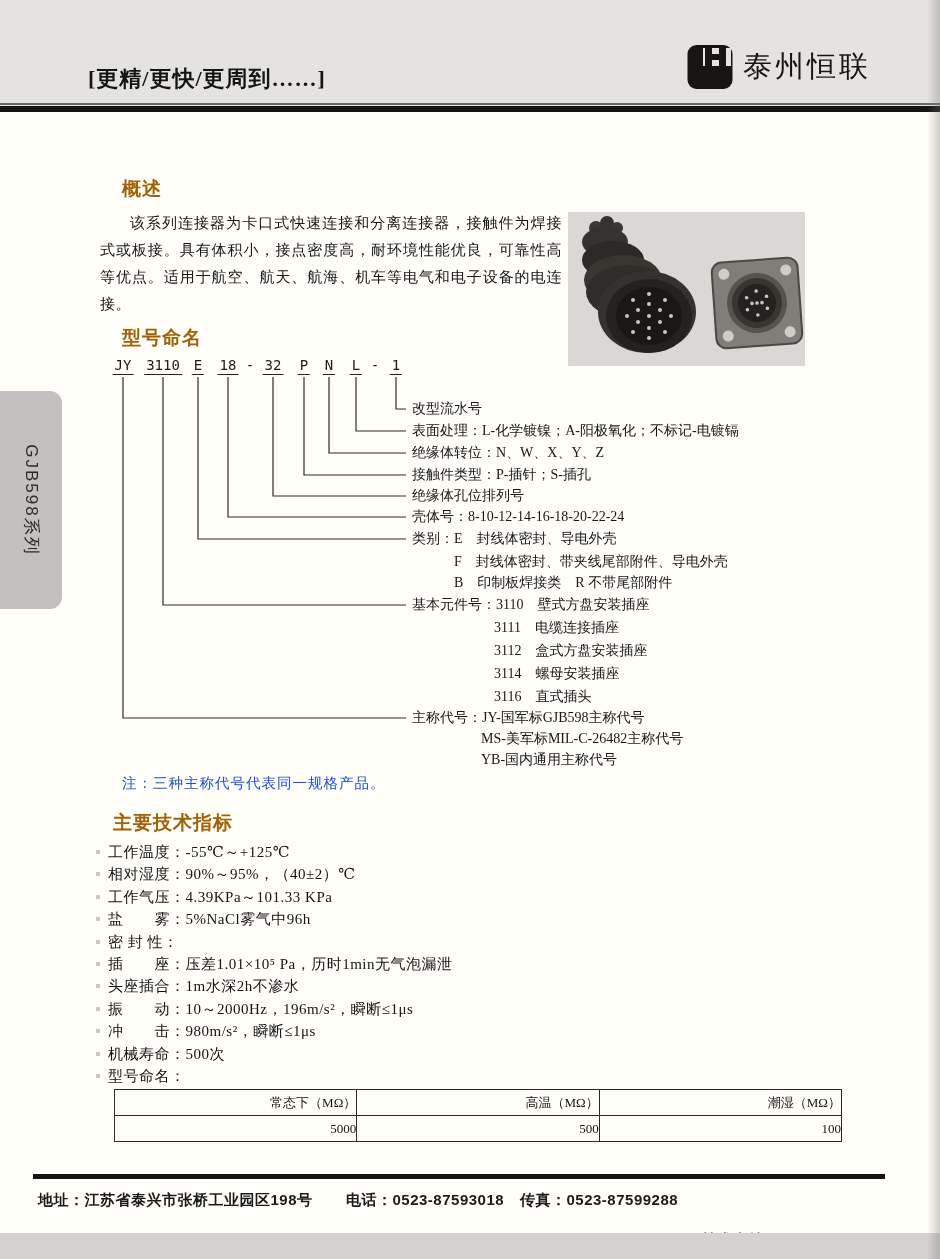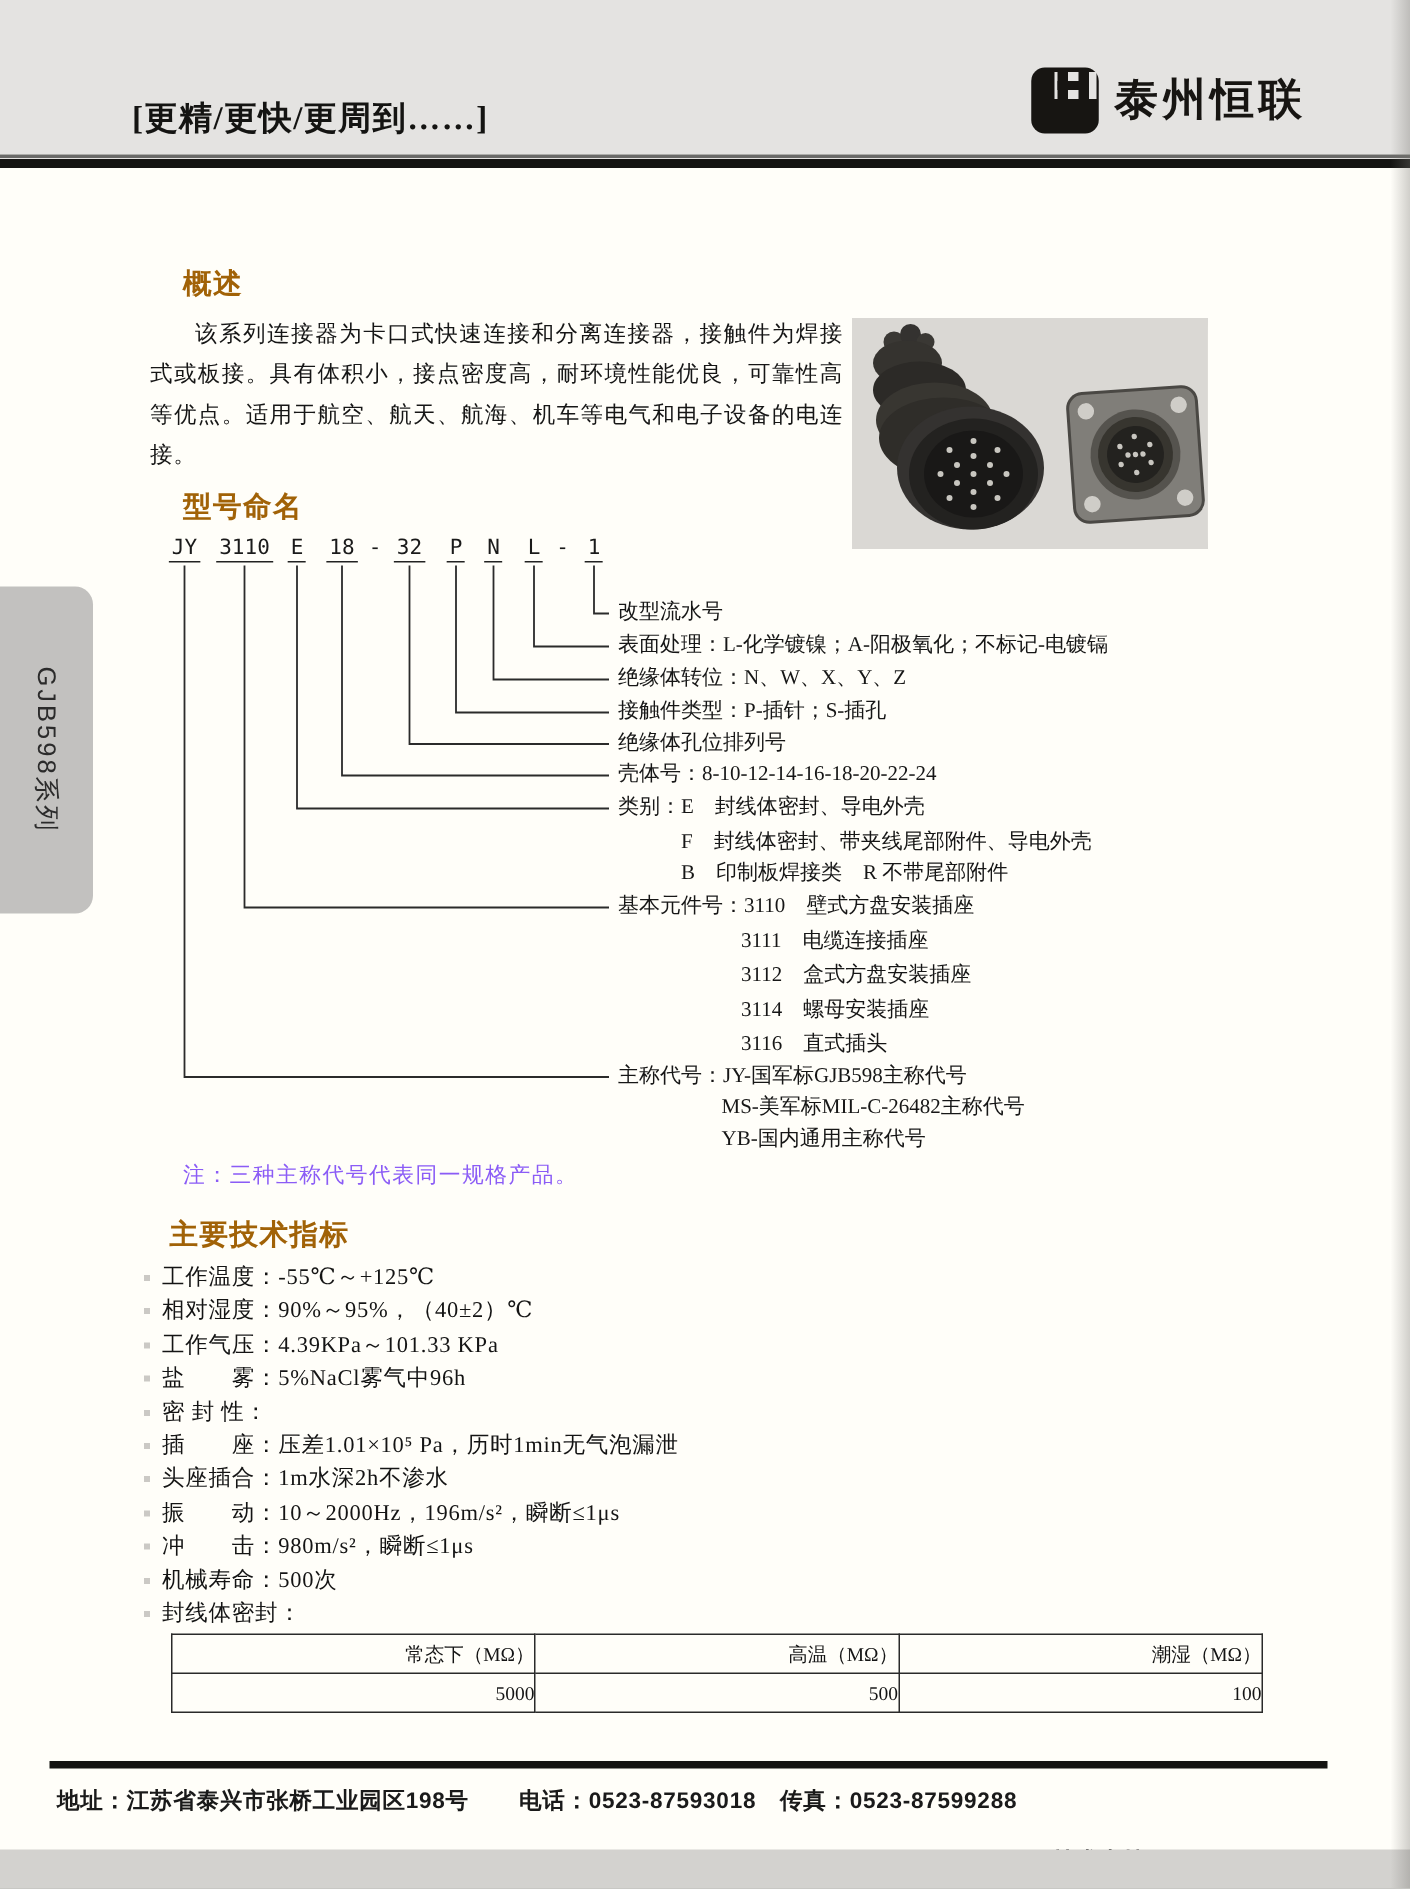--- a/index.html
+++ b/index.html
@@ -7,21 +7,21 @@
         font-family:"Liberation Serif","DejaVu Serif",serif;color:#1c1c1c;}
 
   
   .band{position:absolute;left:0;top:0;width:940px;height:103px;background:#e4e3e1;}
   .header-rule{position:absolute;left:0;top:103px;width:940px;height:9px;
                background:linear-gradient(#6a6a68 0 2px,#e4e3e1 2px 3px,#141412 3px 9px);}
   .slogan{position:absolute;left:88px;top:64px;font-size:22px;font-weight:700;letter-spacing:1px;color:#141412;}
   .logo{position:absolute;left:687px;top:44px;display:flex;align-items:center;}
   .logo svg{display:block;}
   .brand{margin-left:10px;font-family:"Liberation Sans","DejaVu Sans",sans-serif;
-         font-size:29px;font-weight:700;letter-spacing:3px;color:#171512;}
+         font-size:29px;font-weight:400;letter-spacing:3px;color:#171512;}
 
   
   .side-tab{position:absolute;left:0;top:391px;width:62px;height:218px;background:#c2c1bf;
             border-radius:0 12px 12px 0;}
   .side-tab-text{position:absolute;left:50%;top:50%;transform:translate(-50%,-50%) rotate(90deg);
                  white-space:nowrap;font-family:"Liberation Sans","DejaVu Sans",sans-serif;
                  font-size:17px;color:#2b2b2b;letter-spacing:2px;}
 
   
   .sec-title{position:absolute;margin:0;font-family:"Liberation Sans","DejaVu Sans",sans-serif;
@@ -51,21 +51,21 @@
   .diagram-lines{position:absolute;left:0;top:0;pointer-events:none;}
 
   .dlabel{position:absolute;white-space:nowrap;font-size:14px;line-height:18px;color:#161616;}
   .dl-0{top:400px;left:412px;} .dl-1{top:422px;left:412px;} .dl-2{top:444px;left:412px;}
   .dl-3{top:466px;left:412px;} .dl-4{top:487px;left:412px;} .dl-5{top:508px;left:412px;}
   .dl-6{top:530px;left:412px;} .dl-7{top:553px;left:454px;} .dl-8{top:574px;left:454px;}
   .dl-9{top:596px;left:412px;} .dl-10{top:619px;left:494px;} .dl-11{top:642px;left:494px;}
   .dl-12{top:665px;left:494px;} .dl-13{top:688px;left:494px;} .dl-14{top:709px;left:412px;}
   .dl-15{top:730px;left:481px;} .dl-16{top:751px;left:481px;}
 
-  .note{position:absolute;left:122px;top:774px;margin:0;font-size:14.5px;color:#8b5cf6;letter-spacing:1px;}
+  .note{position:absolute;left:122px;top:774px;margin:0;font-size:14.5px;color:#1d4ed8;letter-spacing:1px;}
 
   
   .spec-list{position:absolute;left:108px;top:841px;}
   .spec-row{height:22.4px;font-size:15px;line-height:22.4px;color:#141414;letter-spacing:0.5px;position:relative;}
   .spec-row::before{content:"";position:absolute;left:-12px;top:9px;width:4px;height:4px;background:#cbc9c5;}
 
   
   .res-table{position:absolute;left:114px;top:1089px;width:728px;border-collapse:collapse;
              font-size:13px;color:#141414;}
   .res-table th,.res-table td{border:1.6px solid #2a2a2a;text-align:right;font-weight:400;
@@ -217,21 +217,21 @@
     <div class="spec-row">工作温度：-55℃～+125℃</div>
     <div class="spec-row">相对湿度：90%～95%，（40±2）℃</div>
     <div class="spec-row">工作气压：4.39KPa～101.33 KPa</div>
     <div class="spec-row">盐　　雾：5%NaCl雾气中96h</div>
     <div class="spec-row">密 封 性：</div>
     <div class="spec-row">插　　座：压差1.01×10⁵ Pa，历时1min无气泡漏泄</div>
     <div class="spec-row">头座插合：1m水深2h不渗水</div>
     <div class="spec-row">振　　动：10～2000Hz，196m/s²，瞬断≤1μs</div>
     <div class="spec-row">冲　　击：980m/s²，瞬断≤1μs</div>
     <div class="spec-row">机械寿命：500次</div>
-    <div class="spec-row">封线体密封：</div>
+    <div class="spec-row">型号命名：</div>
   </div>
 
   <table class="res-table">
     <tbody>
       <tr>
         <th>常态下（MΩ）</th>
         <th>高温（MΩ）</th>
         <th>潮湿（MΩ）</th>
       </tr>
       <tr>

